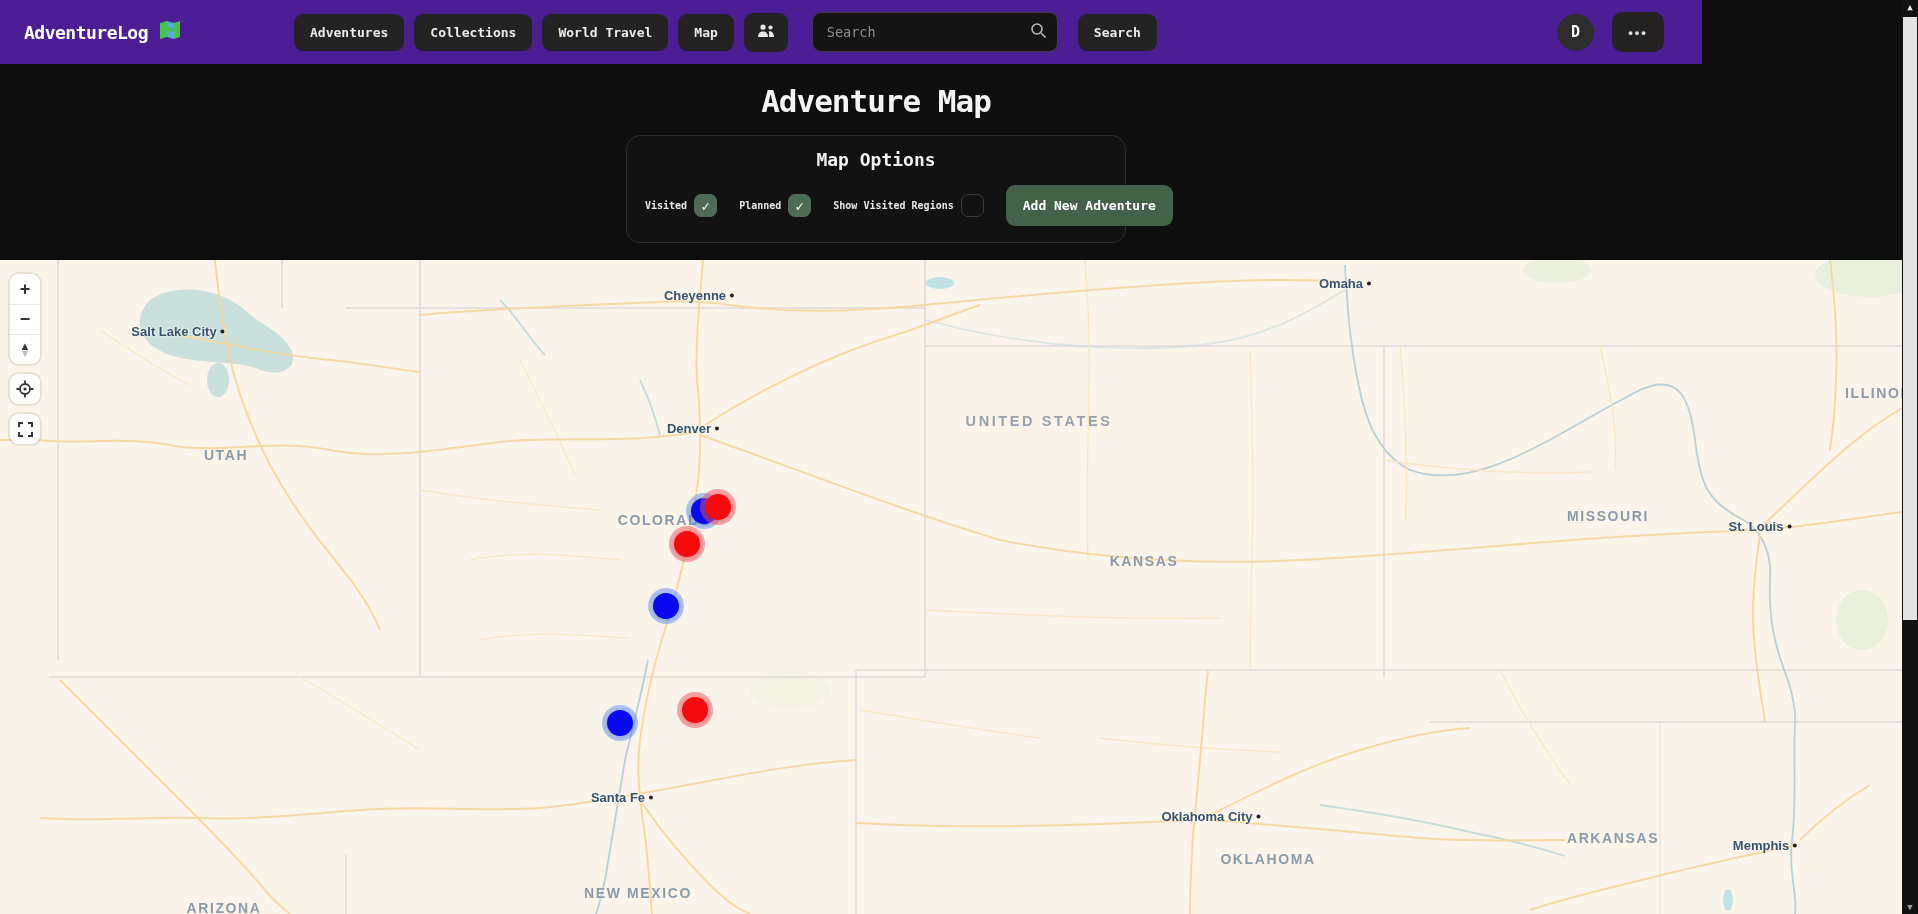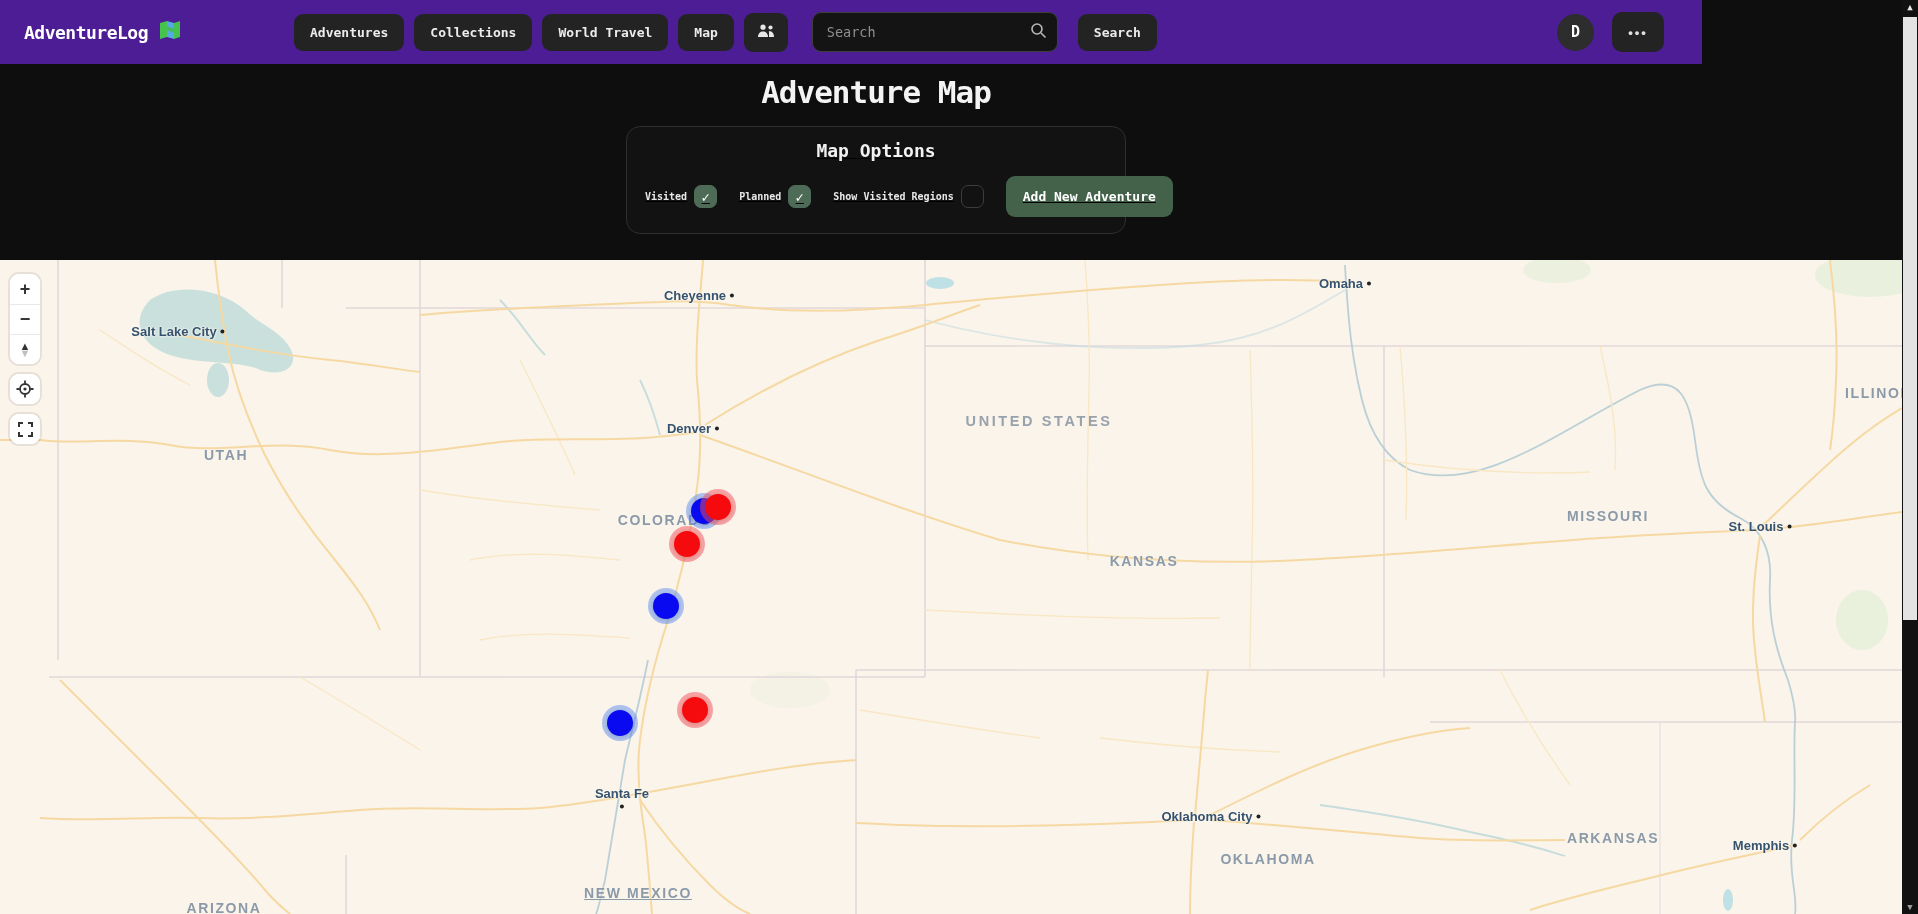--- a/index.html
+++ b/index.html
@@ -24,25 +24,25 @@
   .search-glyph { position:absolute; right:11px; top:10px; }
   .search-btn { margin-left:10px; }
   .nav-right { margin-left:auto; display:flex; align-items:center; gap:18px; padding-right:14px; }
   .avatar { width:37px; height:37px; border-radius:50%; background:#2d2d2d; color:#fff;
             font-size:15px; font-weight:bold; display:flex; align-items:center;
             justify-content:center; cursor:pointer; }
   .more-btn { width:52px; height:40px; border-radius:10px; background:#232323; border:none;
               color:#e0e0e0; font-size:13px; letter-spacing:2px; font-weight:bold; cursor:pointer; }
 
   
-  .hero { position:absolute; left:0; top:64px; width:1752px; height:196px; background:#0e0e0e; }
+  .hero { position:absolute; left:0; top:73px; width:1752px; height:196px; background:#0e0e0e; }
   .page-title { text-align:center; color:#f4f4f4; font-size:31px; font-weight:bold; margin-top:10px;
                 letter-spacing:-1px; }
   .options-card { width:500px; margin:16px auto 0; border:1px solid #2f2f2f; border-radius:14px;
-                  padding:13px 18px 16px; background:#121212;text-decoration:underline; }
+                  padding:13px 18px 16px; background:#121212; }
   .options-heading { text-align:center; color:#f2f2f2; font-size:18px; font-weight:bold; }
   .options-row { display:flex; align-items:center; margin-top:15px; gap:8px; }
   .toggle { display:flex; align-items:center; gap:7px; margin-right:14px; }
   .toggle-label { color:#e8e8e8; font-size:10px; font-weight:bold; white-space:nowrap; }
   .checkbox { width:23px; height:23px; border-radius:7px; border:1px solid #3c3c3c;
               display:flex; align-items:center; justify-content:center; cursor:pointer;
               color:transparent; font-size:14px; font-weight:bold; background:transparent; flex:none; }
   .checkbox.on { background:#4e6b57; border-color:#4e6b57; color:#fff; }
   .add-btn { margin-left:auto; background:#44624a; color:#fff; border:none; font-family:inherit;
              font-size:13px; font-weight:bold; padding:13px 17px; border-radius:9px; cursor:pointer;
@@ -248,38 +248,38 @@
         <span class="dot"></span>
       </div>
       <div class="map-city" style="left: 1345px; top: 23px;">
         <span>Omaha</span>
         <span class="dot"></span>
       </div>
       <div class="map-city" style="left: 1760px; top: 266px;">
         <span>St. Louis</span>
         <span class="dot"></span>
       </div>
-      <div class="map-city" style="left: 622px; top: 537px; flex-direction: column;">
+      <div class="map-city" style="left: 622px; top: 537px;">
         <span>Santa Fe</span>
         <span class="dot"></span>
       </div>
       <div class="map-city" style="left: 1211px; top: 556px;">
         <span>Oklahoma City</span>
         <span class="dot"></span>
       </div>
       <div class="map-city" style="left: 1765px; top: 585px;">
         <span>Memphis</span>
         <span class="dot"></span>
       </div>
       <div class="map-state" style="left: 226px; top: 195px;">UTAH</div>
       <div class="map-state" style="left: 665px; top: 260px;">COLORADO</div>
       <div class="map-state" style="left: 1144px; top: 301px;">KANSAS</div>
       <div class="map-state" style="left: 1608px; top: 256px;">MISSOURI</div>
       <div class="map-state" style="left: 1833px; top: 133px; margin-left: 48px;">ILLINOIS</div>
-      <div class="map-state" style="left: 638px; top: 633px; text-decoration: underline;">NEW MEXICO</div>
+      <div class="map-state" style="left: 638px; top: 633px;">NEW MEXICO</div>
       <div class="map-state" style="left: 224px; top: 648px;">ARIZONA</div>
       <div class="map-state" style="left: 1268px; top: 599px;">OKLAHOMA</div>
       <div class="map-state" style="left: 1613px; top: 578px;">ARKANSAS</div>
       <div class="map-country" style="left: 1039px; top: 161px;">UNITED STATES</div>
     </div>
   <div id="map-markers">
       <div class="marker blue" style="left: 704px; top: 251px;"></div>
       <div class="marker red" style="left: 718px; top: 247px;"></div>
       <div class="marker red" style="left: 687px; top: 284px;"></div>
       <div class="marker blue" style="left: 666px; top: 346px;"></div>

